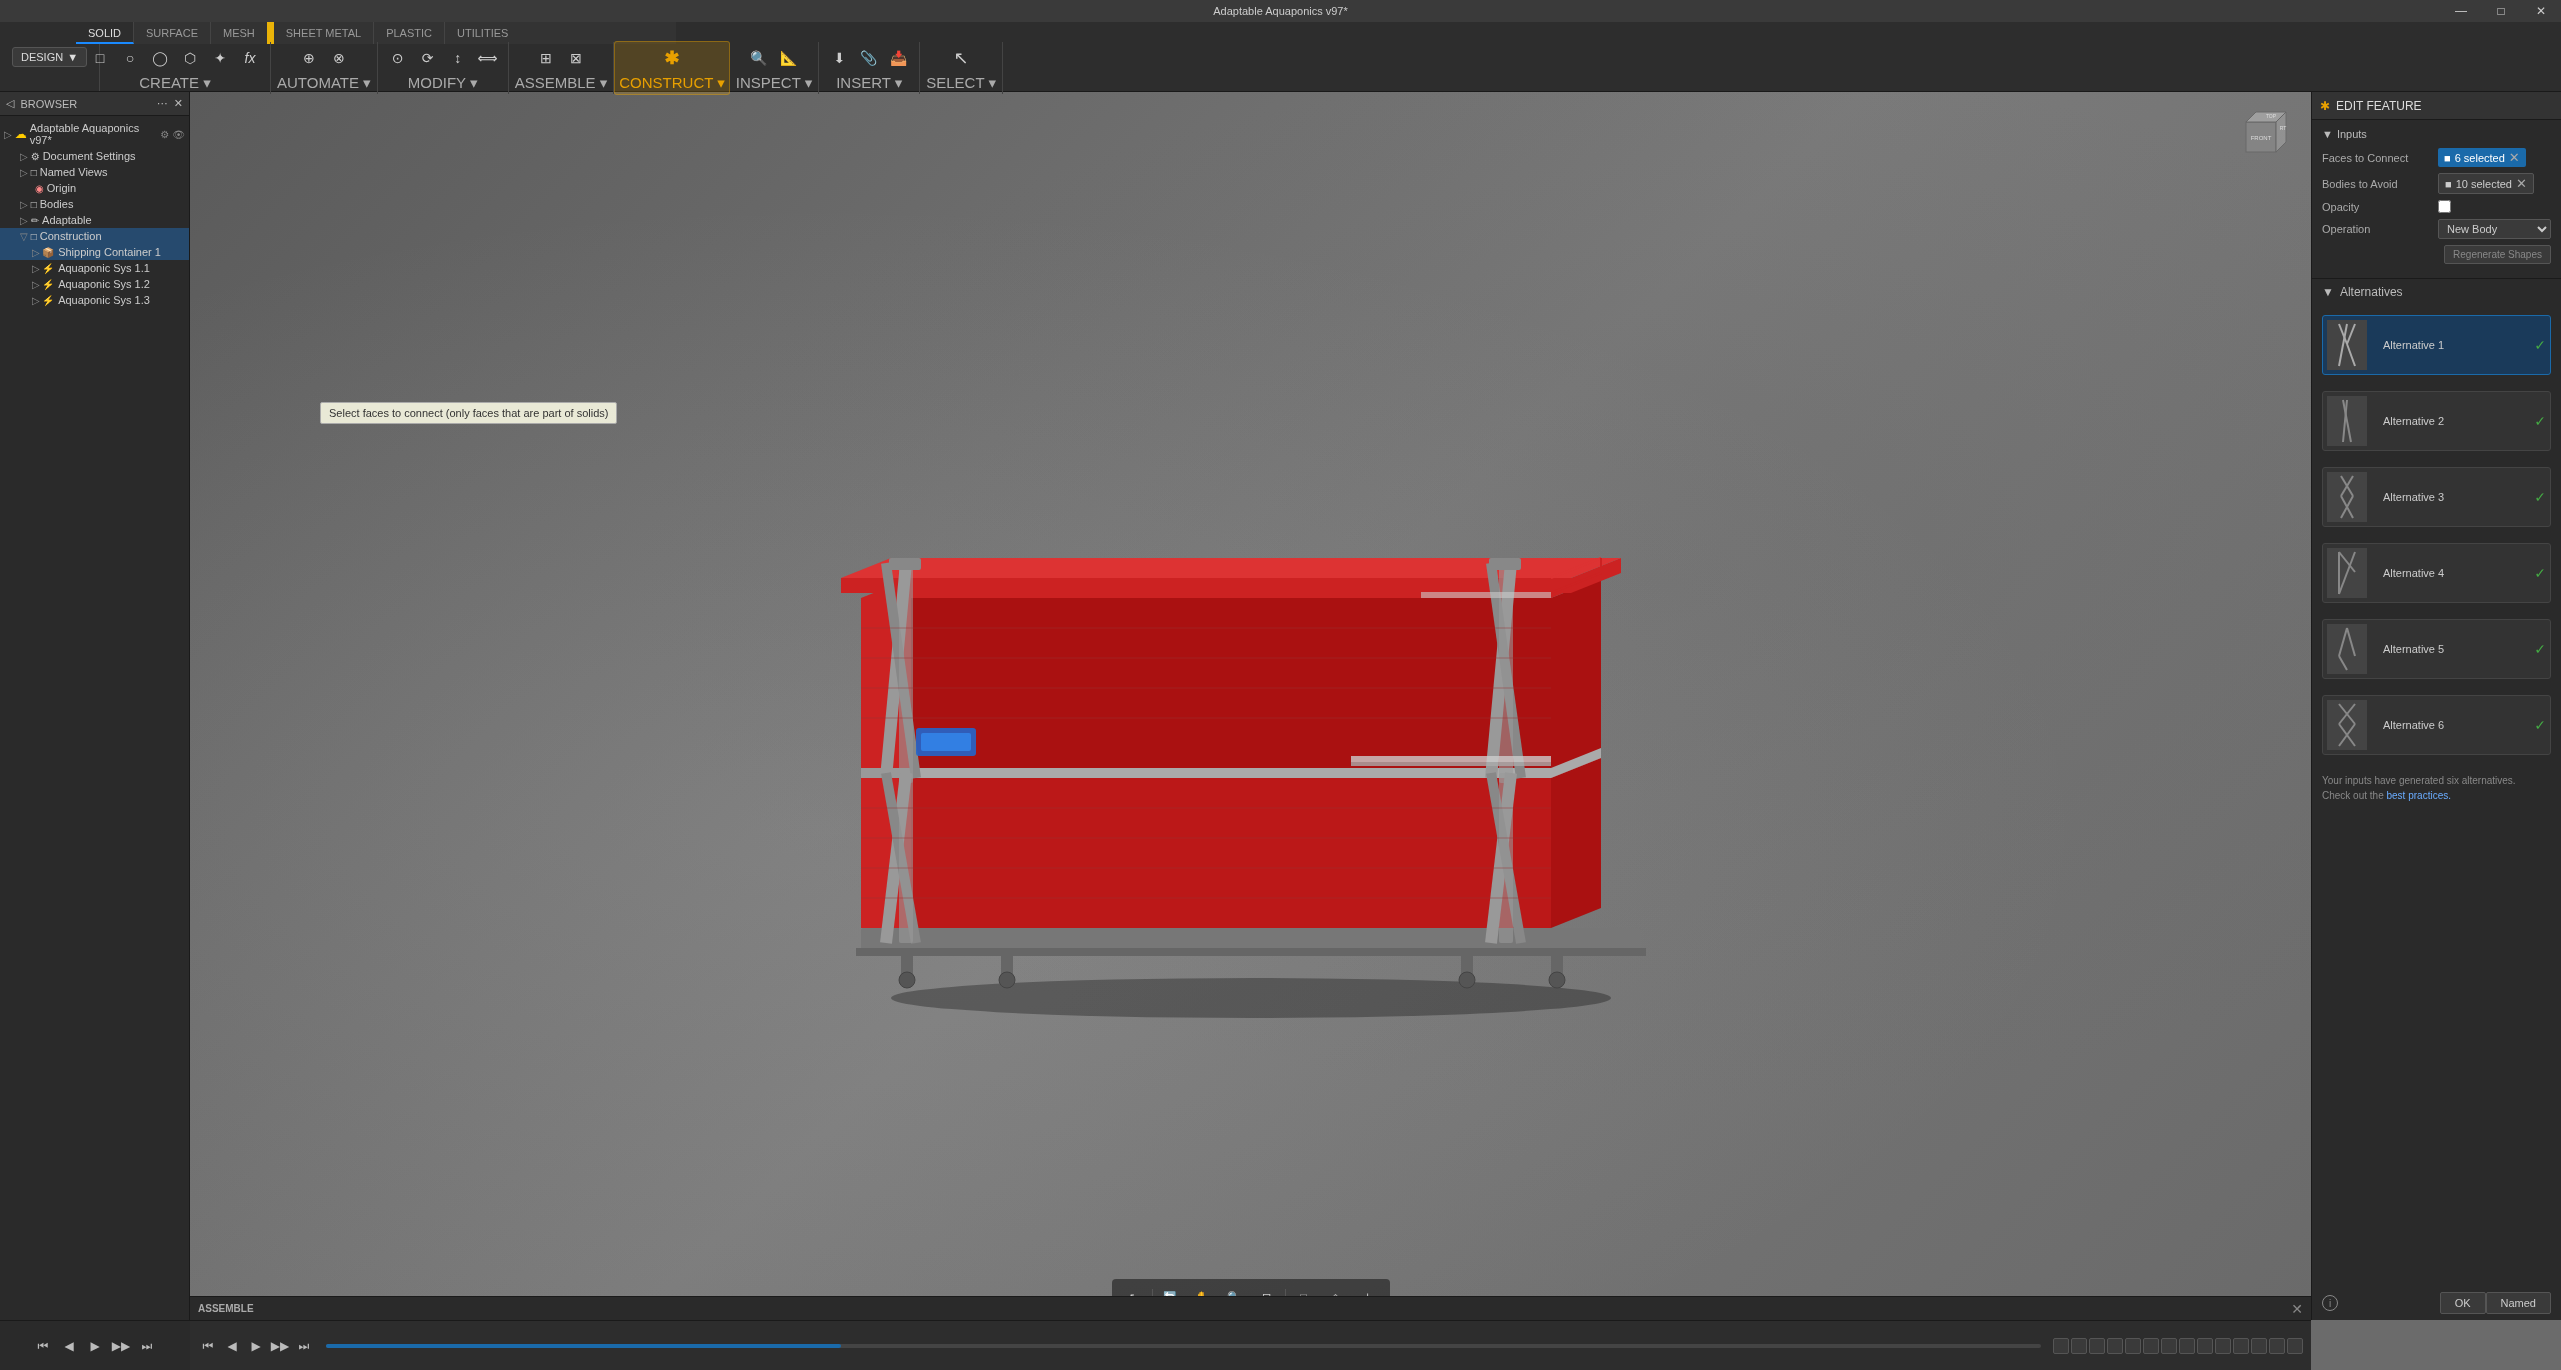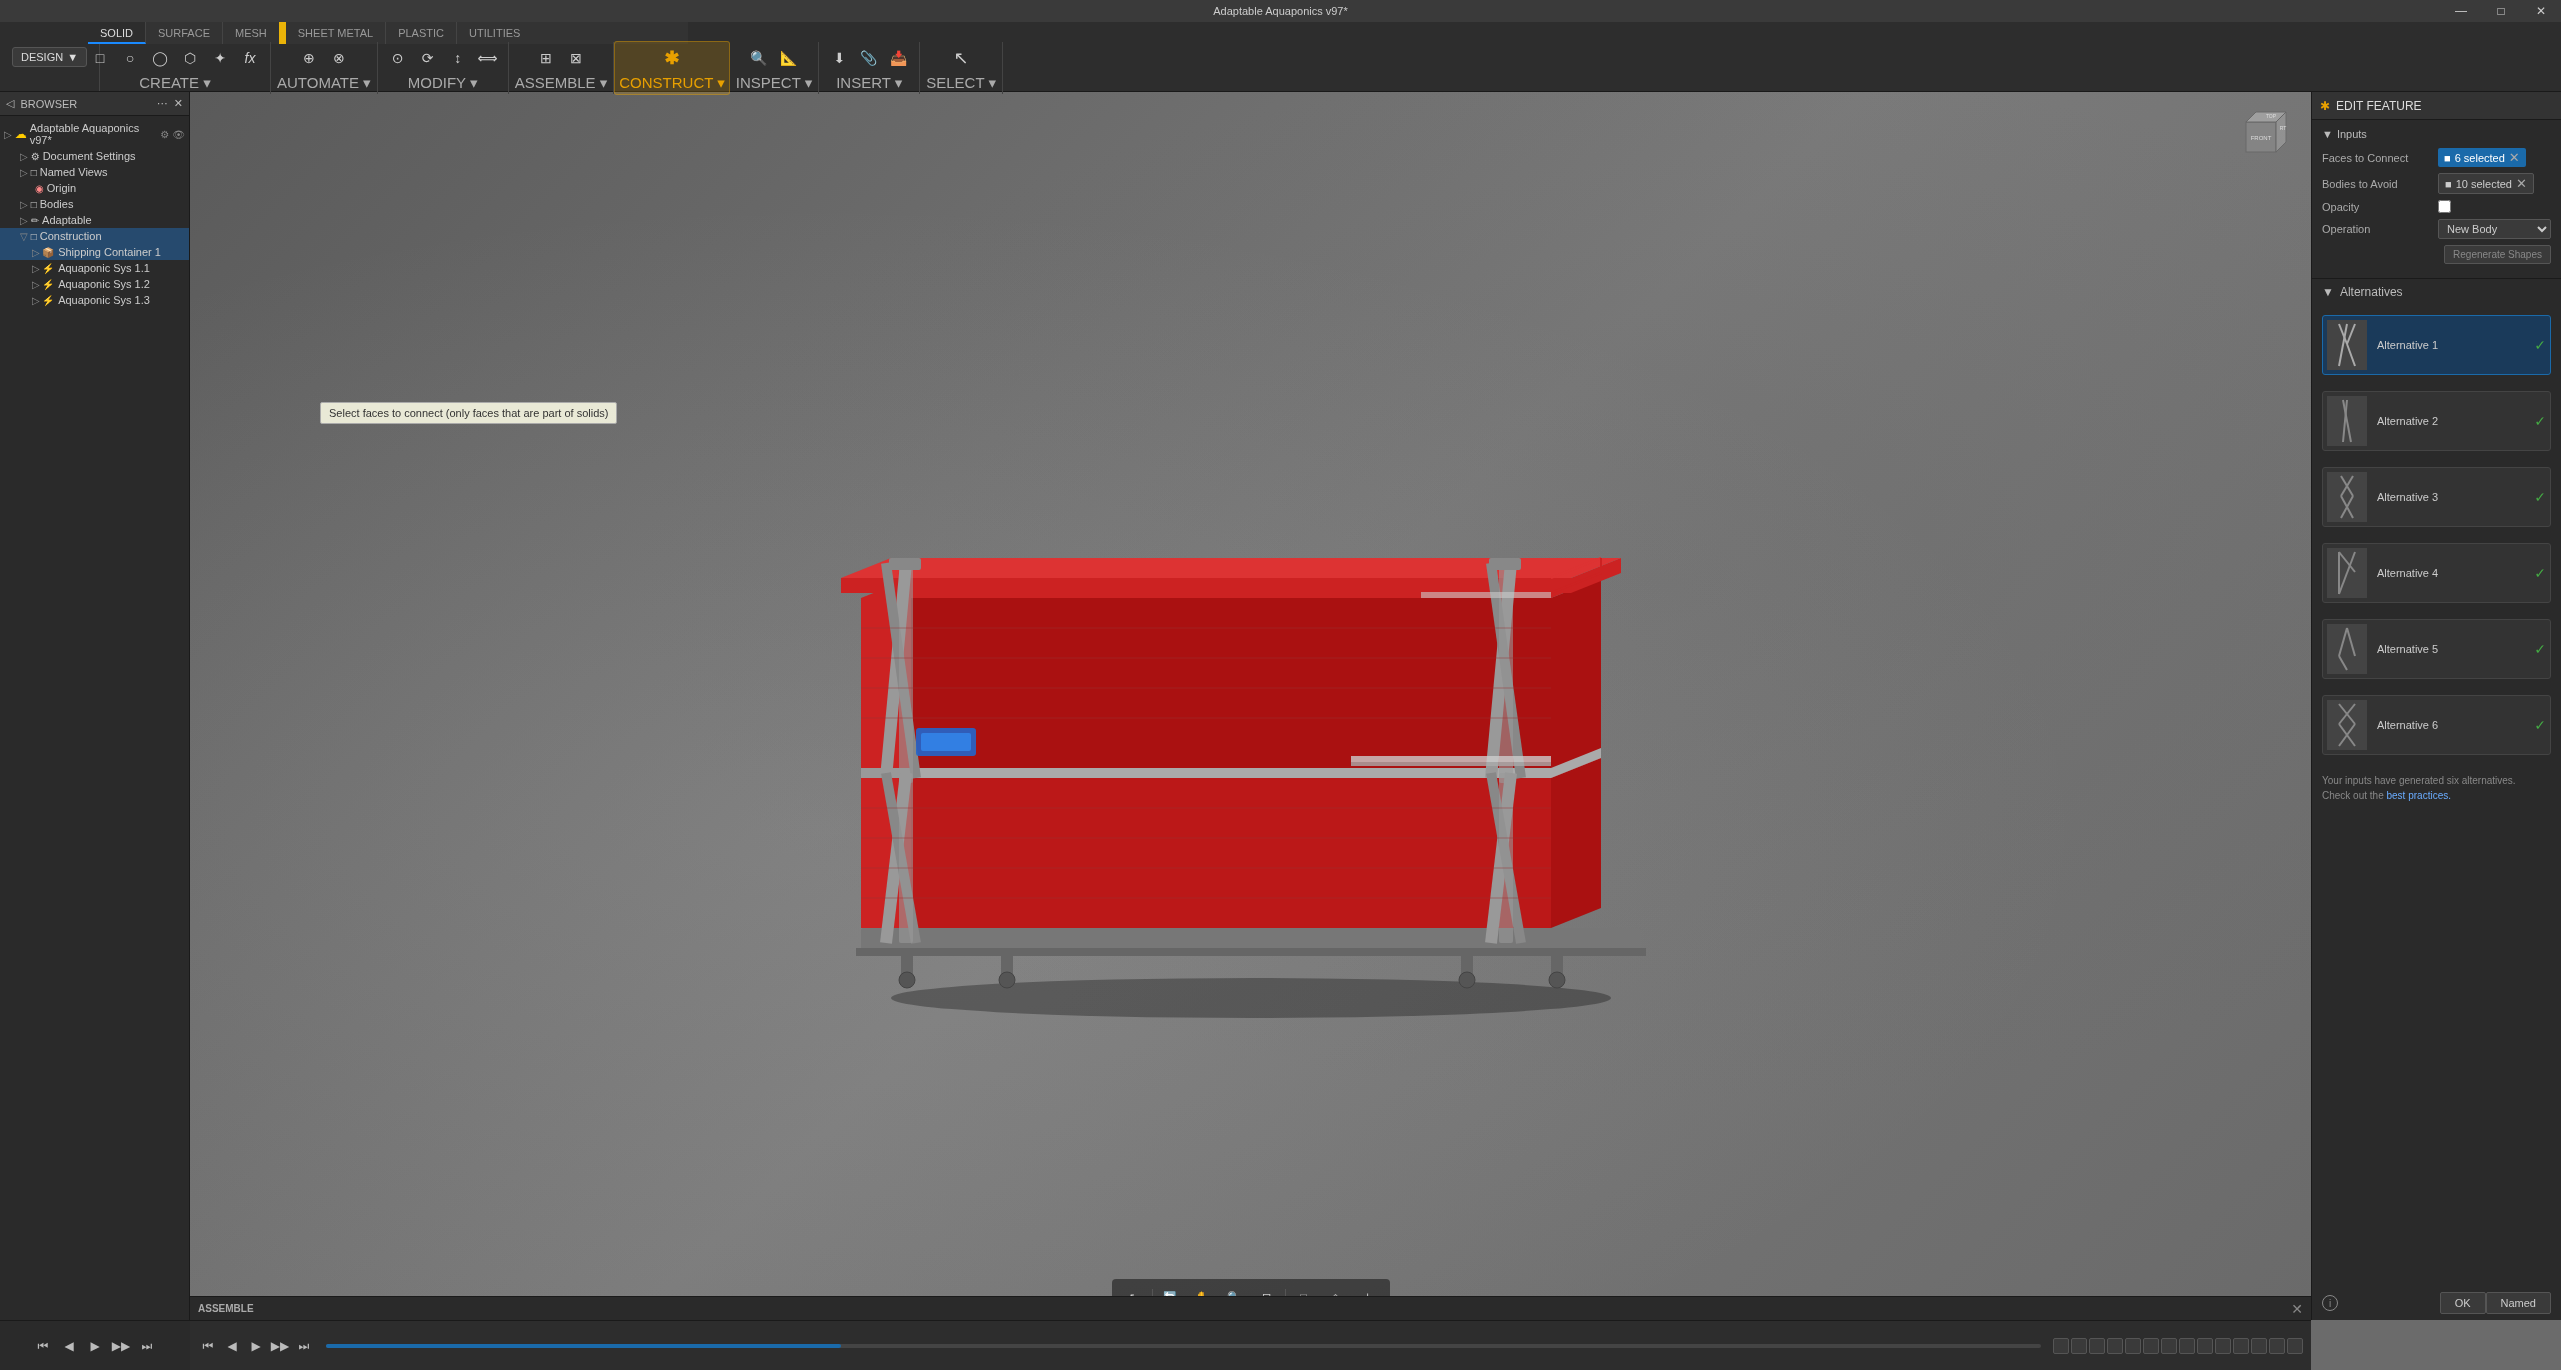--- a/index.html
+++ b/index.html
@@ -280,21 +280,21 @@
     }
 
     .alt-item {
       display: flex;
       align-items: center;
       margin-bottom: 4px;
       border: 1px solid #444;
       border-radius: 3px;
       background: #333;
       padding: 4px;
-      gap: 10px;
+      gap: 16px;
       cursor: pointer;
       margin-top: 16px;
     }
 
     .alt-item.selected-alt {
       border-color: #1a6aaa;
       background: #1a3a5a;
     }
 
     .alt-thumbnail {
@@ -453,21 +453,21 @@
 
 <div class="toolbar-area">
 
   <div class="toolbar-section" style="min-width:80px;">
     <div class="design-dropdown">
       <span>DESIGN</span>
       <span>▼</span>
     </div>
   </div>
 
-  <div style="position:absolute;top:0;left:88px;display:flex;height:22px;align-items:center;background:#333;width:600px;text-align:right;">
+  <div style="position:absolute;top:0;left:76px;display:flex;height:22px;align-items:center;background:#333;width:600px;text-align:right;">
     <div style="padding:0 12px;height:22px;line-height:22px;font-size:11px;background:#2d2d2d;color:#ddd;border-right:1px solid #444;border-bottom:2px solid #1a8aff;">SOLID</div>
     <div style="padding:0 12px;height:22px;line-height:22px;font-size:11px;color:#999;border-right:1px solid #444;">SURFACE</div>
     <div style="padding:0 12px;height:22px;line-height:22px;font-size:11px;color:#999;border-right:7px solid #eab308;">MESH</div>
     <div style="padding:0 12px;height:22px;line-height:22px;font-size:11px;color:#999;border-right:1px solid #444;">SHEET METAL</div>
     <div style="padding:0 12px;height:22px;line-height:22px;font-size:11px;color:#999;border-right:1px solid #444;">PLASTIC</div>
     <div style="padding:0 12px;height:22px;line-height:22px;font-size:11px;color:#999;">UTILITIES</div>
   </div>
 
   <div style="position:absolute;top:22px;left:80px;right:0;height:48px;display:flex;align-items:center;">
 

